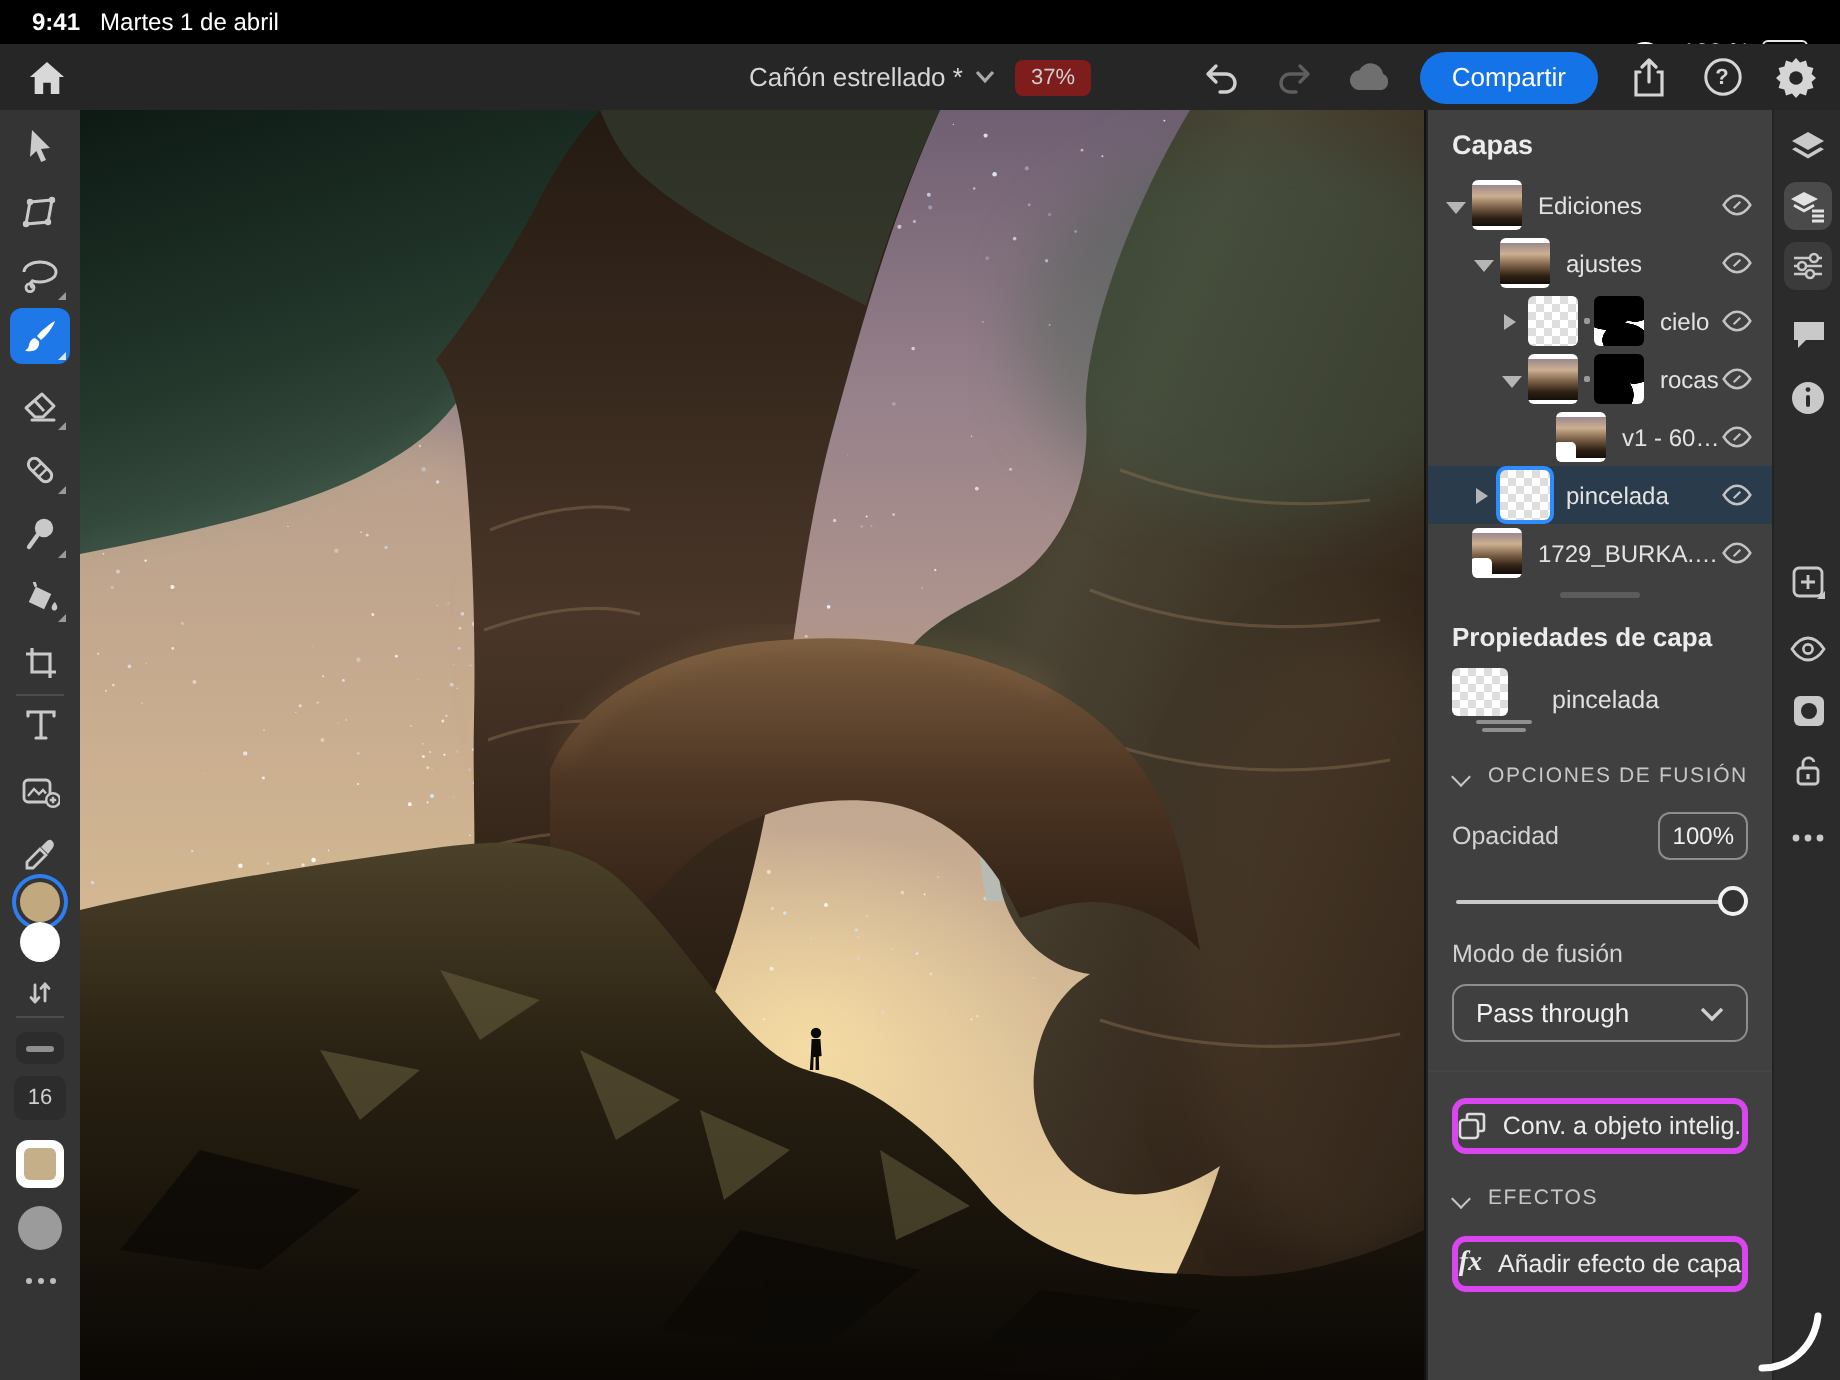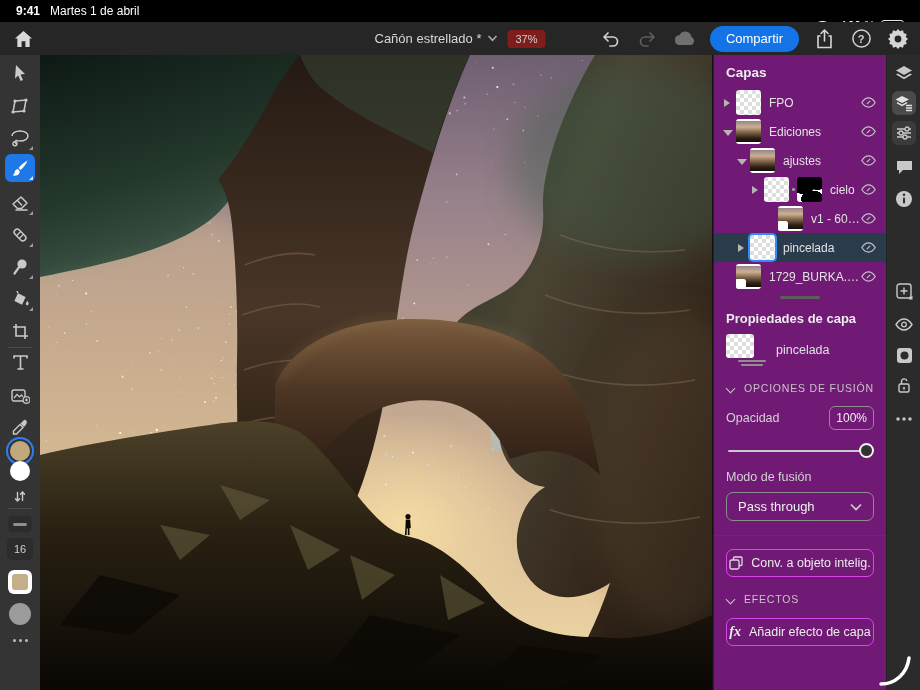--- a/index.html
+++ b/index.html
@@ -46,21 +46,21 @@
   .tip-chip .inner { width:16px; height:16px; border-radius:3px; background:#c5af89; }
   .round-chip { position:absolute; left:9px; width:22px; height:22px; border-radius:50%; background:#9b9b9b; }
   .dots { position:absolute; left:0; width:40px; display:flex; gap:3px; justify-content:center; }
   .dots i { width:3px; height:3px; border-radius:50%; background:#bdbdbd; }
 
   
   .canvas { position:relative; flex:1; background:#141210; overflow:hidden; }
   .canvas svg { display:block; }
 
   
-  .layers-panel { position:relative; width:173px; flex:none; background:#701a75; border-left:1px solid #232323; color:#dcdcdc; overflow:hidden; }
+  .layers-panel { position:relative; width:173px; flex:none; background:#404040; border-left:1px solid #232323; color:#dcdcdc; overflow:hidden; }
   .panel-title { font-size:13.5px; font-weight:bold; color:#ececec; padding:10px 12px 8px 12px; }
   .layer-row { display:flex; align-items:center; height:29px; padding-right:10px; }
   .layer-row.selected { background:#2a3c4b; }
   .arrow { flex:none; width:8px; height:8px; margin-right:5px; position:relative; }
   .arrow:before { content:""; position:absolute; left:1px; top:0; border-left:6px solid #b5b5b5; border-top:4.5px solid transparent; border-bottom:4.5px solid transparent; }
   .arrow.down:before { left:0; top:2px; border-left:5px solid transparent; border-right:5px solid transparent; border-top:6px solid #b5b5b5; border-bottom:none; }
   .thumb { flex:none; width:25px; height:25px; border-radius:3px; position:relative; background:#777; overflow:hidden; }
   .thumb.sel { box-shadow:0 0 0 2px #2f8cff; }
   .thumb svg { display:none; }
   .t-checker { background:#fff; background-image:repeating-conic-gradient(#fff 0 25%, #dedede 0 50%); background-size:8px 8px; }
@@ -90,21 +90,21 @@
   .field-row { display:flex; align-items:center; justify-content:space-between; padding:0 12px; margin-top:12px; }
   .field-label { font-size:12.5px; color:#d2d2d2; }
   .value-box { min-width:44px; height:24px; border:1px solid #8d8d8d; border-radius:6px; color:#f0f0f0; font-size:12px; display:flex; align-items:center; justify-content:center; padding:0 6px; }
   .slider { position:relative; margin:14px 14px 0 14px; height:14px; }
   .slider .track { position:absolute; left:0; right:0; top:6px; height:2px; background:#c9c9c9; border-radius:1px; }
   .slider .handle { position:absolute; right:-2px; top:-1px; width:15px; height:15px; border-radius:50%; border:2px solid #f2f2f2; background:#323232; }
   .label-solo { font-size:12.5px; color:#d2d2d2; padding:0 12px; margin-top:12px; }
   .dropdown { margin:8px 12px 0 12px; height:29px; border:1px solid #8d8d8d; border-radius:7px; display:flex; align-items:center; justify-content:space-between; padding:0 11px; }
   .dropdown .val { font-size:13px; color:#f0f0f0; }
   .hr { height:1px; background:#454545; margin:14px 0 0 0; }
-  .panel-btn { margin:13px 12px 0 12px; height:28px; border:1px solid #d946ef; border-radius:7px; display:flex; align-items:center; justify-content:center; gap:8px; color:#ececec; font-size:12.5px; }
+  .panel-btn { margin:13px 12px 0 12px; height:28px; border:3px solid #d946ef; border-radius:7px; display:flex; align-items:center; justify-content:center; gap:8px; color:#ececec; font-size:12.5px; }
   .fx-glyph { font-style:italic; font-weight:bold; font-size:14px; color:#ececec; font-family:"Liberation Serif", serif; }
 
   
   .right-rail { position:relative; width:34px; flex:none; background:#2b2b2b; border-left:1px solid #232323; }
   .rail-ic { position:absolute; left:5px; width:24px; height:24px; display:flex; align-items:center; justify-content:center; border-radius:6px; }
   .rail-ic.sel { background:#4a4a4a; }
   .rail-ic.sub { background:#3b3b3b; }
   .corner-arc { position:absolute; right:3px; bottom:2px; }
 </style>
 </head>
@@ -1027,35 +1027,20 @@
           <path d="M365.8 464.5 H370.2 L370.8 473 L369.4 473.2 L369.6 480 H367.8 L367.8 473.5 L366.8 473.5 L366.6 480 H364.9 L365.4 473 Z"></path>
         </g>
       </svg>
     </div>
 
     <div class="layers-panel">
       <div class="panel-title">Capas</div>
 
       <div id="layer-list">
           <div class="layer-row" style="padding-left: 9px;">
-      <span class="arrow"></span>
-      <span class="thumb t-checker">
-        
-        
-      </span>
-
-      <span class="lname">FPO</span>
-      <span class="eye">
-        <svg width="15" height="11" viewBox="0 0 18 13">
-                <path d="M1 6.5 C3.5 2.6 6.2 1 9 1 C11.8 1 14.5 2.6 17 6.5 C14.5 10.4 11.8 12 9 12 C6.2 12 3.5 10.4 1 6.5 Z" stroke="#c3c3c3" stroke-width="1.5" fill="none"></path>
-                <path d="M11 4.5 L7 8.5" stroke="#c3c3c3" stroke-width="1.3"></path>
-              </svg>
-      </span>
-    </div>
-          <div class="layer-row" style="padding-left: 9px;">
       <span class="arrow down"></span>
       <span class="thumb t-photo">
         
         
       </span>
 
       <span class="lname">Ediciones</span>
       <span class="eye">
         <svg width="15" height="11" viewBox="0 0 18 13">
                 <path d="M1 6.5 C3.5 2.6 6.2 1 9 1 C11.8 1 14.5 2.6 17 6.5 C14.5 10.4 11.8 12 9 12 C6.2 12 3.5 10.4 1 6.5 Z" stroke="#c3c3c3" stroke-width="1.5" fill="none"></path>
@@ -1080,20 +1065,36 @@
     </div>
           <div class="layer-row" style="padding-left: 37px;">
       <span class="arrow"></span>
       <span class="thumb t-checker">
         
         
       </span>
       <span class="linkdot"></span>
       <span class="mask m-a"></span>
       <span class="lname">cielo</span>
+      <span class="eye">
+        <svg width="15" height="11" viewBox="0 0 18 13">
+                <path d="M1 6.5 C3.5 2.6 6.2 1 9 1 C11.8 1 14.5 2.6 17 6.5 C14.5 10.4 11.8 12 9 12 C6.2 12 3.5 10.4 1 6.5 Z" stroke="#c3c3c3" stroke-width="1.5" fill="none"></path>
+                <path d="M11 4.5 L7 8.5" stroke="#c3c3c3" stroke-width="1.3"></path>
+              </svg>
+      </span>
+    </div>
+          <div class="layer-row" style="padding-left: 37px;">
+      <span class="arrow down"></span>
+      <span class="thumb t-photo">
+        
+        
+      </span>
+      <span class="linkdot"></span>
+      <span class="mask m-b"></span>
+      <span class="lname">rocas</span>
       <span class="eye">
         <svg width="15" height="11" viewBox="0 0 18 13">
                 <path d="M1 6.5 C3.5 2.6 6.2 1 9 1 C11.8 1 14.5 2.6 17 6.5 C14.5 10.4 11.8 12 9 12 C6.2 12 3.5 10.4 1 6.5 Z" stroke="#c3c3c3" stroke-width="1.5" fill="none"></path>
                 <path d="M11 4.5 L7 8.5" stroke="#c3c3c3" stroke-width="1.3"></path>
               </svg>
       </span>
     </div>
           <div class="layer-row" style="padding-left: 51px;">
       <span class="arrow" style="visibility: hidden;"></span>
       <span class="thumb t-photo">

